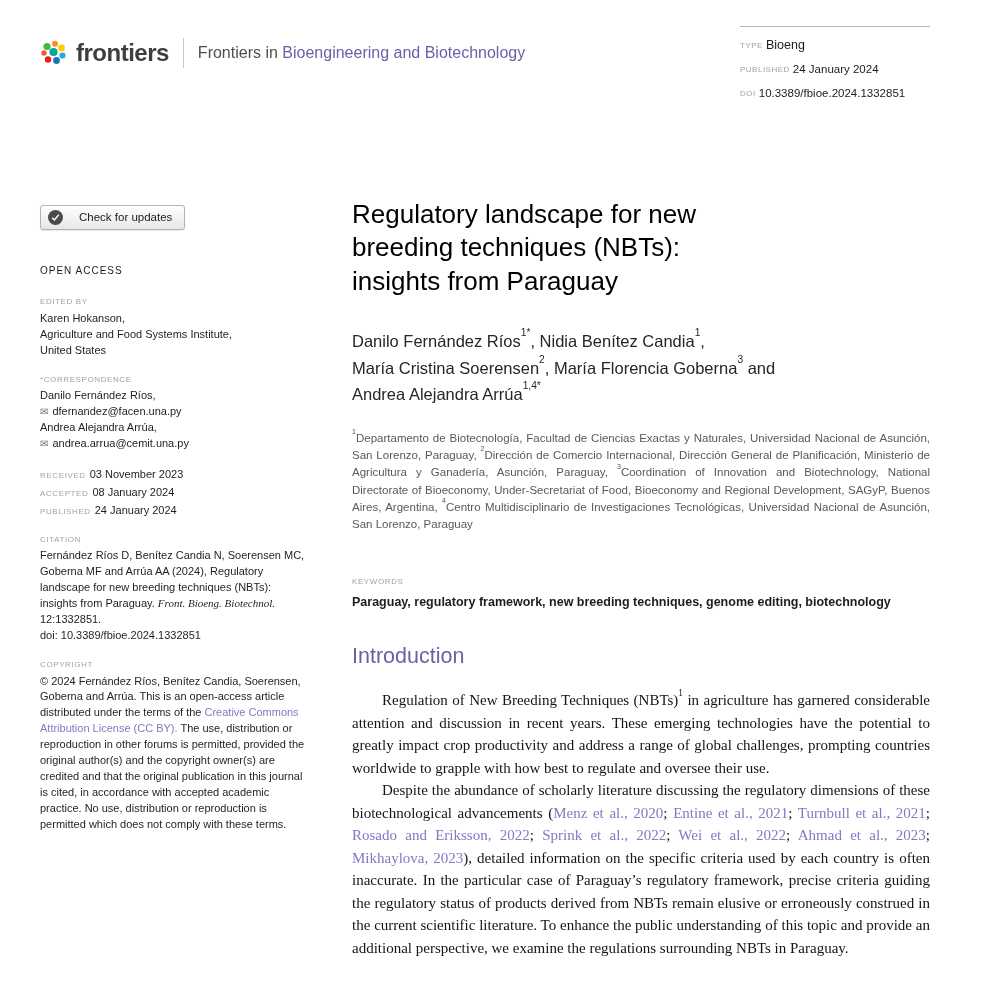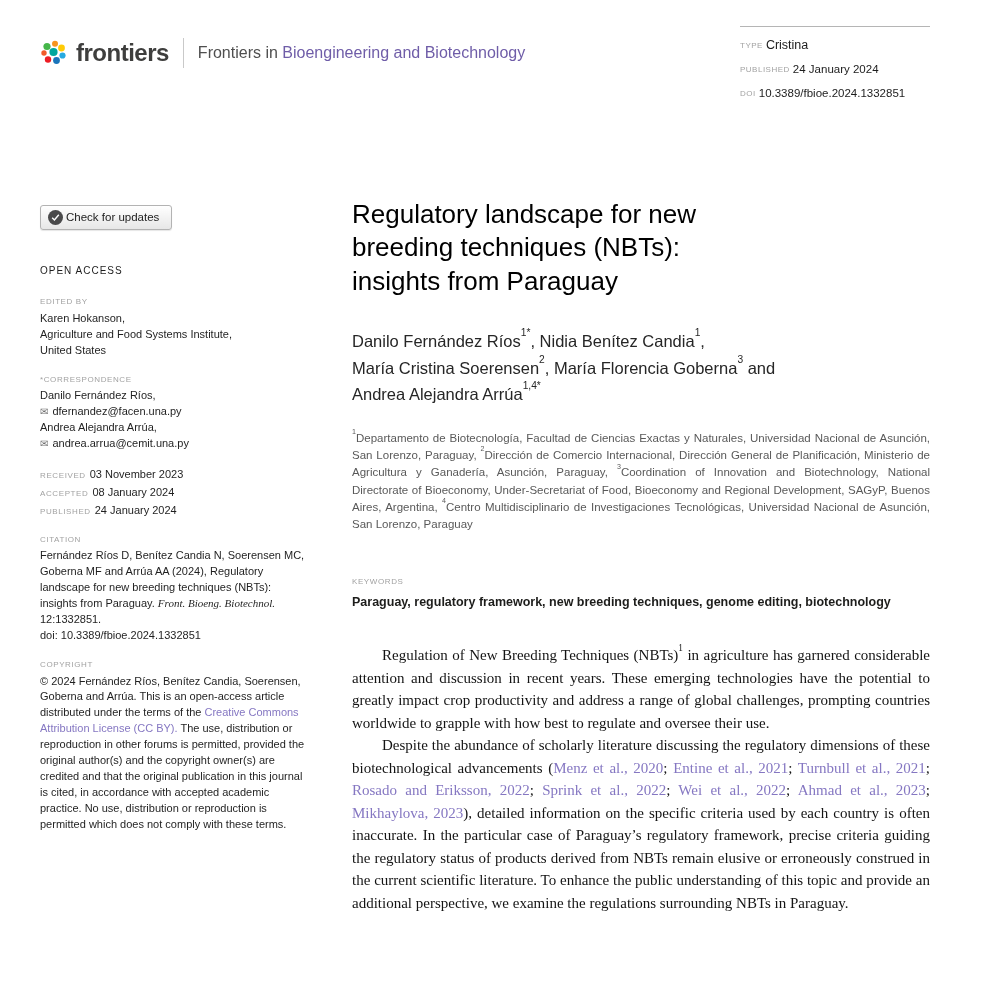--- a/index.html
+++ b/index.html
@@ -22,21 +22,21 @@
   .meta { position:absolute; left:740px; top:26px; width:190px;
           border-top:1px solid #b5b5b5; padding-top:7px; }
   .meta .row { margin-bottom:3px; line-height:1.3; }
   .meta .lbl { font-size:8px; color:#a2a2a2; letter-spacing:0.5px; margin-right:3px; vertical-align:1px; }
   .meta .val { font-size:11.5px; color:#1c1c1c; }
   .meta .type-val { font-size:12.5px; }
 
   
   .sidebar { position:absolute; left:40px; top:205px; width:268px;
              font-size:11px; line-height:1.45; color:#1f1f1f; }
-  .check-btn { display:inline-flex; align-items:center; gap:3px;
+  .check-btn { display:inline-flex; align-items:center; gap:16px;
                border:1px solid #b3b3b3; border-radius:3px;
                background:linear-gradient(#ffffff,#e7e7e7);
                padding:3px 12px 3px 7px; font-size:11.5px; color:#222222;
                margin-bottom:34px; box-shadow:0 1px 1px rgba(0,0,0,0.10); cursor:pointer; }
   .crossmark { display:inline-flex; }
   .open-access { font-size:10px; font-weight:400; letter-spacing:1px; color:#1d1d1d; margin-bottom:18px; }
   .sb-block { margin-bottom:15px; }
   .sb-label { display:block; font-size:8px; color:#a2a2a2; letter-spacing:0.6px; margin-bottom:3px; }
   .email { color:#1f1f1f; }
   .email .env { color:#6e6e6e; font-size:10px; margin-right:4px; }
@@ -80,21 +80,21 @@
     <span class="wordmark">frontiers</span>
     <span class="vdiv"></span>
     <span class="journal">
       <span>Frontiers in</span>
       <span class="jname">Bioengineering and Biotechnology</span>
     </span>
   </div>
 
   <div class="meta">
     <div class="row">
-      <span class="lbl">TYPE</span><span class="val type-val">Cristina</span>
+      <span class="lbl">TYPE</span><span class="val type-val">Bioeng</span>
     </div>
     <div class="row">
       <span class="lbl">PUBLISHED</span><span class="val">24 January 2024</span>
     </div>
     <div class="row">
       <span class="lbl">DOI</span><span class="val">10.3389/fbioe.2024.1332851</span>
     </div>
   </div>
 
   <aside class="sidebar">
@@ -162,18 +162,19 @@
       <span>insights from Paraguay</span>
     </h1>
 
     <div class="authors"><span>Danilo Fernández Ríos</span><sup>1*</sup><span>, Nidia Benítez Candia</span><sup>1</sup><span>,</span><br><span>María Cristina Soerensen</span><sup>2</sup><span>, María Florencia Goberna</span><sup>3</sup><span> and</span><br><span>Andrea Alejandra Arrúa</span><sup>1,4*</sup></div>
 
     <div class="affil"><sup>1</sup><span>Departamento de Biotecnología, Facultad de Ciencias Exactas y Naturales, Universidad Nacional de Asunción, San Lorenzo, Paraguay, </span><sup>2</sup><span>Dirección de Comercio Internacional, Dirección General de Planificación, Ministerio de Agricultura y Ganadería, Asunción, Paraguay, </span><sup>3</sup><span>Coordination of Innovation and Biotechnology, National Directorate of Bioeconomy, Under-Secretariat of Food, Bioeconomy and Regional Development, SAGyP, Buenos Aires, Argentina, </span><sup>4</sup><span>Centro Multidisciplinario de Investigaciones Tecnológicas, Universidad Nacional de Asunción, San Lorenzo, Paraguay</span></div>
 
     <div class="kw-label">KEYWORDS</div>
     <div class="keywords">Paraguay, regulatory framework, new breeding techniques, genome editing, biotechnology</div>
 
+    <h2 class="sec-h">Introduction</h2>
 
     <p class="body-p"><span>Regulation of New Breeding Techniques (NBTs)</span><sup>1</sup><span> in agriculture has garnered considerable attention and discussion in recent years. These emerging technologies have the potential to greatly impact crop productivity and address a range of global challenges, prompting countries worldwide to grapple with how best to regulate and oversee their use.</span></p>
     <p class="body-p"><span>Despite the abundance of scholarly literature discussing the regulatory dimensions of these biotechnological advancements (</span><span class="lnk">Menz et al., 2020</span><span>; </span><span class="lnk">Entine et al., 2021</span><span>; </span><span class="lnk">Turnbull et al., 2021</span><span>; </span><span class="lnk">Rosado and Eriksson, 2022</span><span>; </span><span class="lnk">Sprink et al., 2022</span><span>; </span><span class="lnk">Wei et al., 2022</span><span>; </span><span class="lnk">Ahmad et al., 2023</span><span>; </span><span class="lnk">Mikhaylova, 2023</span><span>), detailed information on the specific criteria used by each country is often inaccurate. In the particular case of Paraguay’s regulatory framework, precise criteria guiding the regulatory status of products derived from NBTs remain elusive or erroneously construed in the current scientific literature. To enhance the public understanding of this topic and provide an additional perspective, we examine the regulations surrounding NBTs in Paraguay.</span></p>
   </main>
 
 </div>
 
 </body></html>

